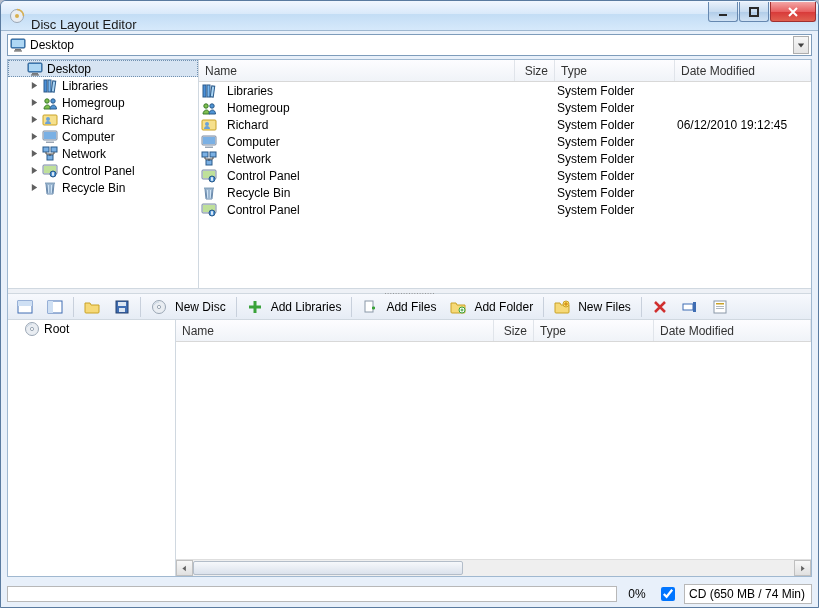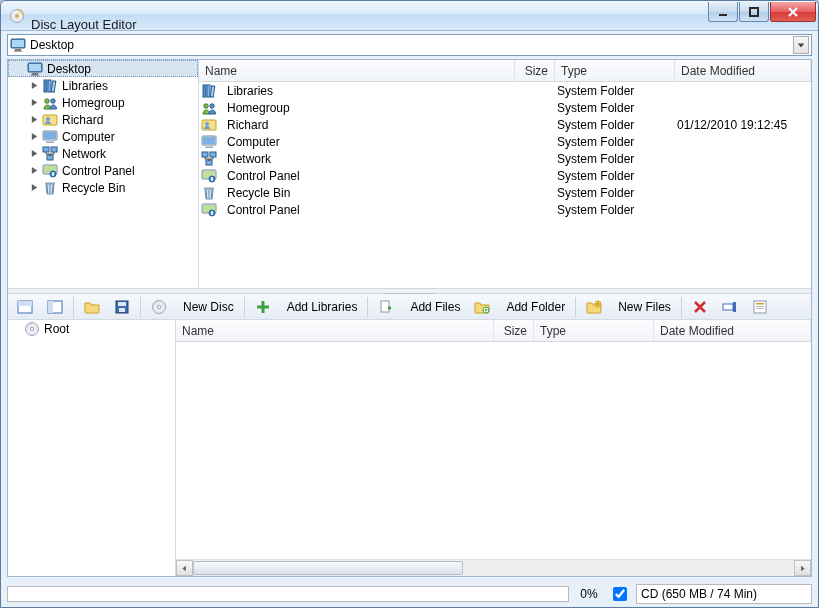--- a/index.html
+++ b/index.html
@@ -57,39 +57,39 @@
   .tnode.child { padding-left: 20px; }
   .tnode.sel { background: #d7e4f2; border: 1px dotted #7090b0; height: 17px; }
   .tnode .ic{width:16px;height:16px;margin-right:4px;flex-shrink:0;}
   
   .hsplit { height: 6px; background: #eef1f6; border-top:1px solid #d0d8e0; border-bottom:1px solid #d0d8e0; text-align:center; font-size:8px;color:#888;cursor:row-resize;}
   
   .toolbar {
     height: 26px; display: flex; align-items: center; padding: 0 2px;
     background: linear-gradient(#f7f9fd,#e6ecf5); border-bottom: 1px solid #d0d8e0; gap: 0;
   }
-  .tb { height: 22px; padding: 0 6px; display: flex; align-items: center; gap: 16px; border: 1px solid transparent; border-radius: 2px; }
+  .tb { height: 22px; padding: 0 6px; display: flex; align-items: center; gap: 8px; border: 1px solid transparent; border-radius: 2px; }
   .tbi { width:16px; height:16px; display:inline-flex; }
   .tsep { width:1px; height:20px; background:#c8d0dc; margin: 0 3px; }
   
   .lower { flex: 1; display: flex; min-height: 0; border-top: 0; }
   .lowtree { width: 168px; border-right:1px solid #d0d8e0; background:#fff; overflow:auto; }
   .lowlist { flex:1; display:flex; flex-direction:column; background:#fff; }
   .lowlist .scrollarea{flex:1;position:relative;}
   .hscroll { height: 17px; display:flex; background:#f0f0f0;border-top:1px solid #dedede;}
   .hscroll .btn{width:17px;height:16px;background:linear-gradient(#f8f8f8,#e0e0e0);border:1px solid #c0c0c0;display:flex;align-items:center;justify-content:center;}
   .hscroll .track{flex:1;background:#efefef;position:relative;}
   .hscroll .thumb{position:absolute;left:0;top:0;height:14px;margin-top:1px;width:45%;background:linear-gradient(#f6f8fb,#dbe2ec);border:1px solid #b3bdc9;border-radius:2px;}
   .hscroll svg{width:7px;height:7px;}
   
   .progress-row{height:22px;display:flex;align-items:center;margin:3px 6px 2px 6px;gap:6px;}
   .progress{flex:1;height:16px;border:1px solid #b8b8b8;background:#fff;position:relative;}
   .pct{width:28px;text-align:center;}
   .chk{width:14px;height:14px;}
-  .disctype{width:176px;height:20px;border:1px solid #b8b8b8;background:#fff;padding:1px 4px;display:flex;align-items:center;color:#000;font-size:12px;}
+  .disctype{width:128px;height:20px;border:1px solid #b8b8b8;background:#fff;padding:1px 4px;display:flex;align-items:center;color:#000;font-size:12px;}
   
   .status{height:22px;border-top:1px solid #d0d8e0;background:linear-gradient(#f4f7fb,#e6ecf4);display:flex;align-items:center;font-size:12px;margin:0 6px 4px 6px;}
   .scell{padding:0 8px;border-right:1px solid #d8dee6;height:100%;display:flex;align-items:center;}
   .scell:first-child{flex:1;}
   .status :last-child{border-right:none;}
   
   .mini{width:16px;height:16px;}
 </style>
 </head>
 <body>
@@ -369,21 +369,21 @@
               <span class="cell" style="width:120px">System Folder</span>
               <span class="cell" style="width:140px"></span>
             </div>
             <div class="row">
               <span class="ic"><svg class="mini">
                   <use href="#i-user"></use>
                 </svg></span>
               <span class="cell name" style="width:290px">Richard</span>
               <span class="cell" style="width:40px;text-align:right"></span>
               <span class="cell" style="width:120px">System Folder</span>
-              <span class="cell" style="width:140px">01/12/2010 19:12:45</span>
+              <span class="cell" style="width:140px">06/12/2010 19:12:45</span>
             </div>
             <div class="row">
               <span class="ic"><svg class="mini">
                   <use href="#i-computer"></use>
                 </svg></span>
               <span class="cell name" style="width:290px">Computer</span>
               <span class="cell" style="width:40px;text-align:right"></span>
               <span class="cell" style="width:120px">System Folder</span>
               <span class="cell" style="width:140px"></span>
             </div>

